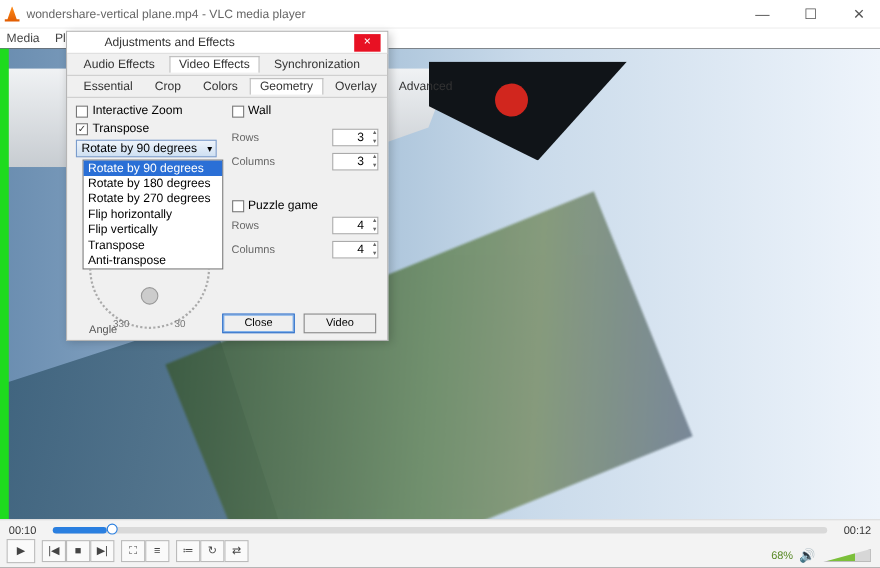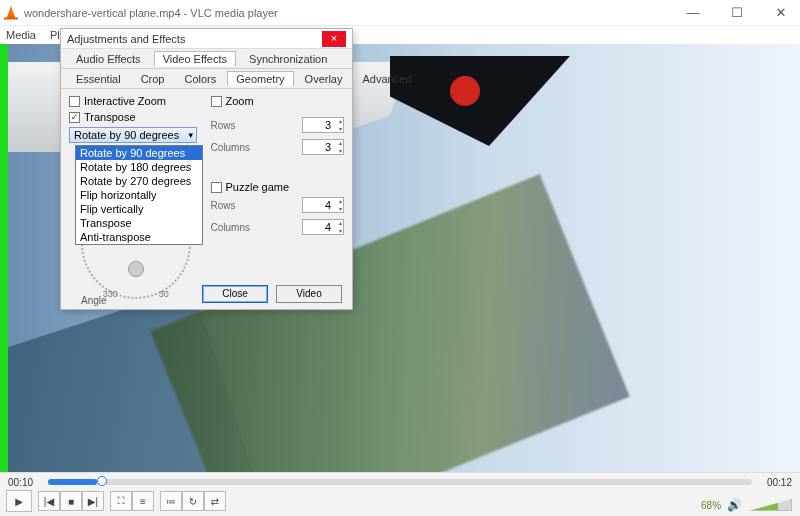--- a/index.html
+++ b/index.html
@@ -21,21 +21,21 @@
 .video .sky { position: absolute; inset: 0; background: linear-gradient(90deg,#6a8db0 0%,#9fbbd4 35%,#c9daea 60%,#eef4fb 100%); }
 .video .land { position: absolute; left: 180px; top: 200px; width: 420px; height: 240px; background: linear-gradient(115deg,#3c5a3d,#6a8a62 50%,#7f9471 70%,#6f7e8f 100%); transform: rotate(-22deg); filter: blur(1px); opacity: 0.9; }
 .video .water { position: absolute; left: -40px; top: 280px; width: 280px; height: 260px; background: linear-gradient(120deg,#355a74,#5a7a91); transform: rotate(-18deg); opacity: 0.9; }
 .video .plane { position: absolute; left: 0; top: 18px; width: 410px; height: 90px; background: linear-gradient(180deg,#f0f2f4,#c7ccd1); border-bottom-right-radius: 40px 20px; clip-path: polygon(0 0, 100% 0, 95% 60%, 70% 100%, 0 100%); }
 .video .tail { position: absolute; left: 390px; top: 12px; width: 180px; height: 90px; background: #101418; clip-path: polygon(0 0, 100% 0, 55% 100%, 0 45%); }
 .video .tail .leaf { position:absolute; left: 60px; top: 20px; width: 30px; height: 30px; background:#d1261e; border-radius:50%; }
 
 
 .dialog { position: absolute; left: 60px; top: 28px; width: 293px; height: 282px; background: #f0f0f0; border: 1px solid #b5b5b5; box-shadow: 2px 2px 8px rgba(0,0,0,.2); }
 .dialog .dlg-title { height: 20px; background: #fff; display: flex; align-items: center; padding: 0 6px; border-bottom: 1px solid #ddd; }
-.dialog .dlg-title span:first-child { flex:1; color:#333; }
+.dialog .dlg-title span:first-child { flex:1; color:#333;margin-left:28px; }
 .dialog .dlg-close { width: 24px; height: 16px; background: #e81123; color: #fff; text-align: center; line-height: 14px; font-size: 11px; }
 .tabs1 { display: flex; gap: 4px; padding: 2px 6px; border-bottom: 1px solid #ccc; }
 .tabs1 div, .tabs2 div { padding: 1px 8px; color: #333; border: 1px solid transparent; border-bottom: none; }
 .tabs1 .active, .tabs2 .active { background:#fff; border-color:#bbb; }
 .tabs2 { display: flex; gap: 2px; padding: 2px 6px; border-bottom: 1px solid #ccc; font-size:10px; }
 .dlg-body { display: flex; padding: 6px 8px 0 8px; gap: 8px; }
 .col { flex: 1; }
 .chk { display:flex; align-items:center; gap:4px; margin-bottom:4px; }
 .chk .box { width:11px; height:11px; border:1px solid #777; background:#fff; display:flex; align-items:center; justify-content:center; font-size:9px; color:#333; }
 .dropdown { position: relative; width:128px; height:16px; border:1px solid #7a9ccc; background:linear-gradient(#eef4fb,#cfe0f2); display:flex; align-items:center; padding:0 14px 0 4px; font-size:10px; }
@@ -139,21 +139,21 @@
       <div class="dial">
         <div class="knob"></div>
         <div class="dial-num" style="left:20px;bottom:-2px">330</div>
         <div class="dial-num" style="right:20px;bottom:-2px">30</div>
       </div>
     </div>
 
     <div class="col">
       <div class="chk">
         <span class="box"></span>
-        <span>Zoom</span>
+        <span>Wall</span>
       </div>
       <div class="section">
         <div class="row">
           <span class="lbl">Rows</span>
           <span class="spin">
               <span>3</span>
             </span>
         </div>
         <div class="row">
           <span class="lbl">Columns</span>

